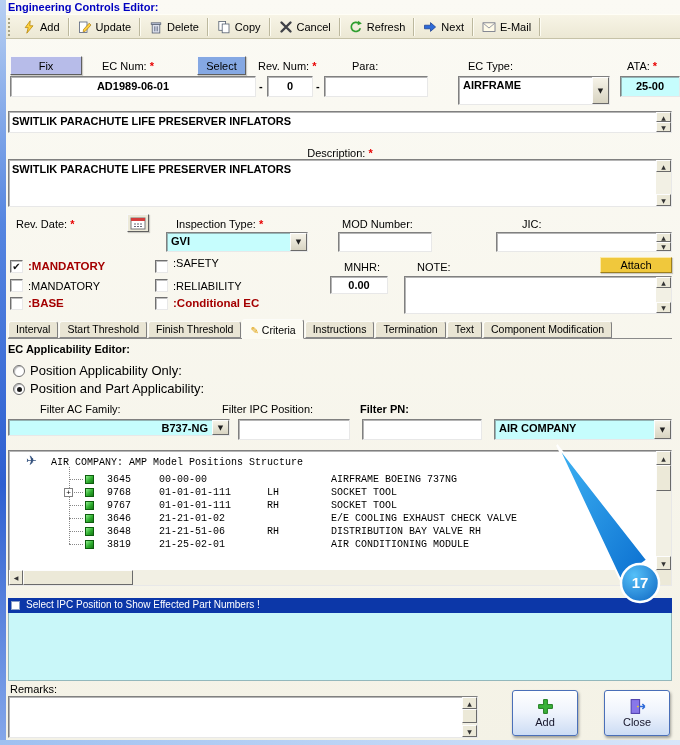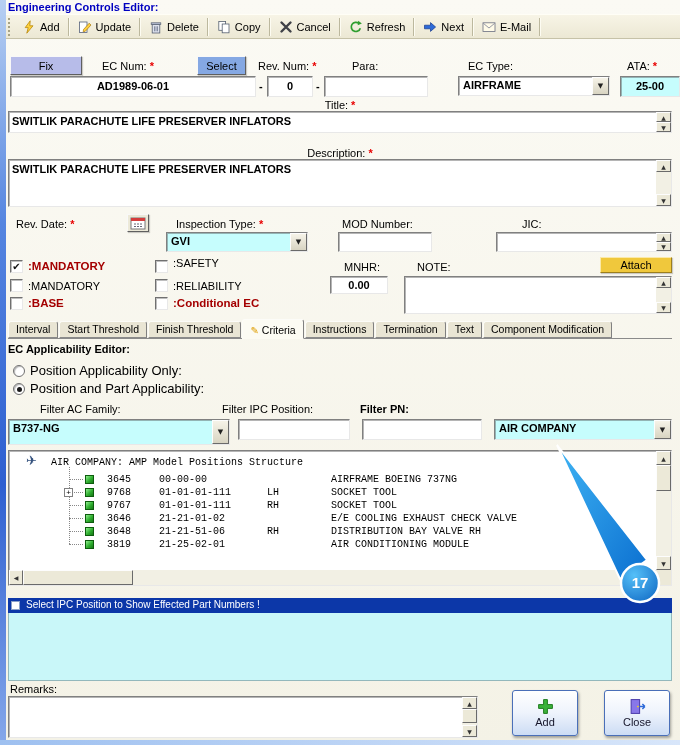--- a/index.html
+++ b/index.html
@@ -139,31 +139,28 @@
     <div class="val center" style="line-height:19px;">AD1989-06-01</div>
   </div>
   <span class="abs val" style="left:259px;top:80px;">-</span>
   <div class="abs sunken" style="left:267px;top:76px;width:46px;height:21px;">
     <div class="val center" style="line-height:19px;">0</div>
   </div>
   <span class="abs val" style="left:316px;top:80px;">-</span>
   <div class="abs sunken" style="left:324px;top:76px;width:104px;height:21px;">
     <div class="val" style="line-height:19px;padding-left:3px;"></div>
   </div>
-  <div class="abs sunken combo" style="left:458px;top:76px;width:152px;height:20px;">
+  <div class="abs sunken combo" style="left:458px;top:76px;width:152px;height:29px;">
     <div class="cval">AIRFRAME</div>
     <div class="ddbtn">▼</div>
   </div>
   <div class="abs sunken cyanbg" style="left:620px;top:76px;width:60px;height:21px;">
     <div class="val center" style="line-height:19px;">25-00</div>
   </div>
 
-  <div class="abs nowrap" style="left:0;top:99px;width:680px;text-align:center;">
-    <span>Title:</span><span class="req">*</span>
-  </div>
   <div class="abs sunken" style="left:8px;top:111px;width:664px;height:22px;">
     <div class="val nowrap" style="position:absolute;left:3px;top:3px;">SWITLIK PARACHUTE LIFE PRESERVER INFLATORS</div>
     <div style="position:absolute;top:0;right:0;width:15px;height:20px;">
       <div class="sbb" style="height:10px;">▲</div>
       <div class="sbb" style="height:10px;">▼</div>
     </div>
   </div>
 
   <div class="abs nowrap" style="left:0;top:147px;width:680px;text-align:center;">
     <span>Description:</span><span class="req">*</span>
@@ -269,21 +266,21 @@
 
   <div class="abs radio" style="left:13px;top:365px;"></div>
   <span class="abs nowrap" style="left:30px;top:363px;font-size:13px;">Position Applicability Only:</span>
   <div class="abs radio on" style="left:13px;top:383px;"></div>
   <span class="abs nowrap" style="left:30px;top:381px;font-size:13px;">Position and Part Applicability:</span>
 
   <span class="abs lbl nowrap" style="left:40px;top:403px;">Filter AC Family:</span>
   <span class="abs lbl nowrap" style="left:222px;top:403px;">Filter IPC Position:</span>
   <span class="abs lbl nowrap" style="left:360px;top:403px;font-weight:bold;">Filter PN:</span>
 
-  <div class="abs sunken combo cyanbg" style="left:8px;top:419px;width:222px;height:26px;">
+  <div class="abs sunken combo cyanbg" style="left:8px;top:419px;width:222px;height:17px;text-align:right;">
     <div class="cval">B737-NG</div>
     <div class="ddbtn">▼</div>
   </div>
   <div class="abs sunken" style="left:238px;top:419px;width:112px;height:21px;">
     <div class="val" style="line-height:19px;padding-left:3px;"></div>
   </div>
   <div class="abs sunken" style="left:362px;top:419px;width:120px;height:21px;">
     <div class="val" style="line-height:19px;padding-left:3px;"></div>
   </div>
   <div class="abs sunken combo cyanbg" style="left:494px;top:419px;width:178px;height:21px;">

